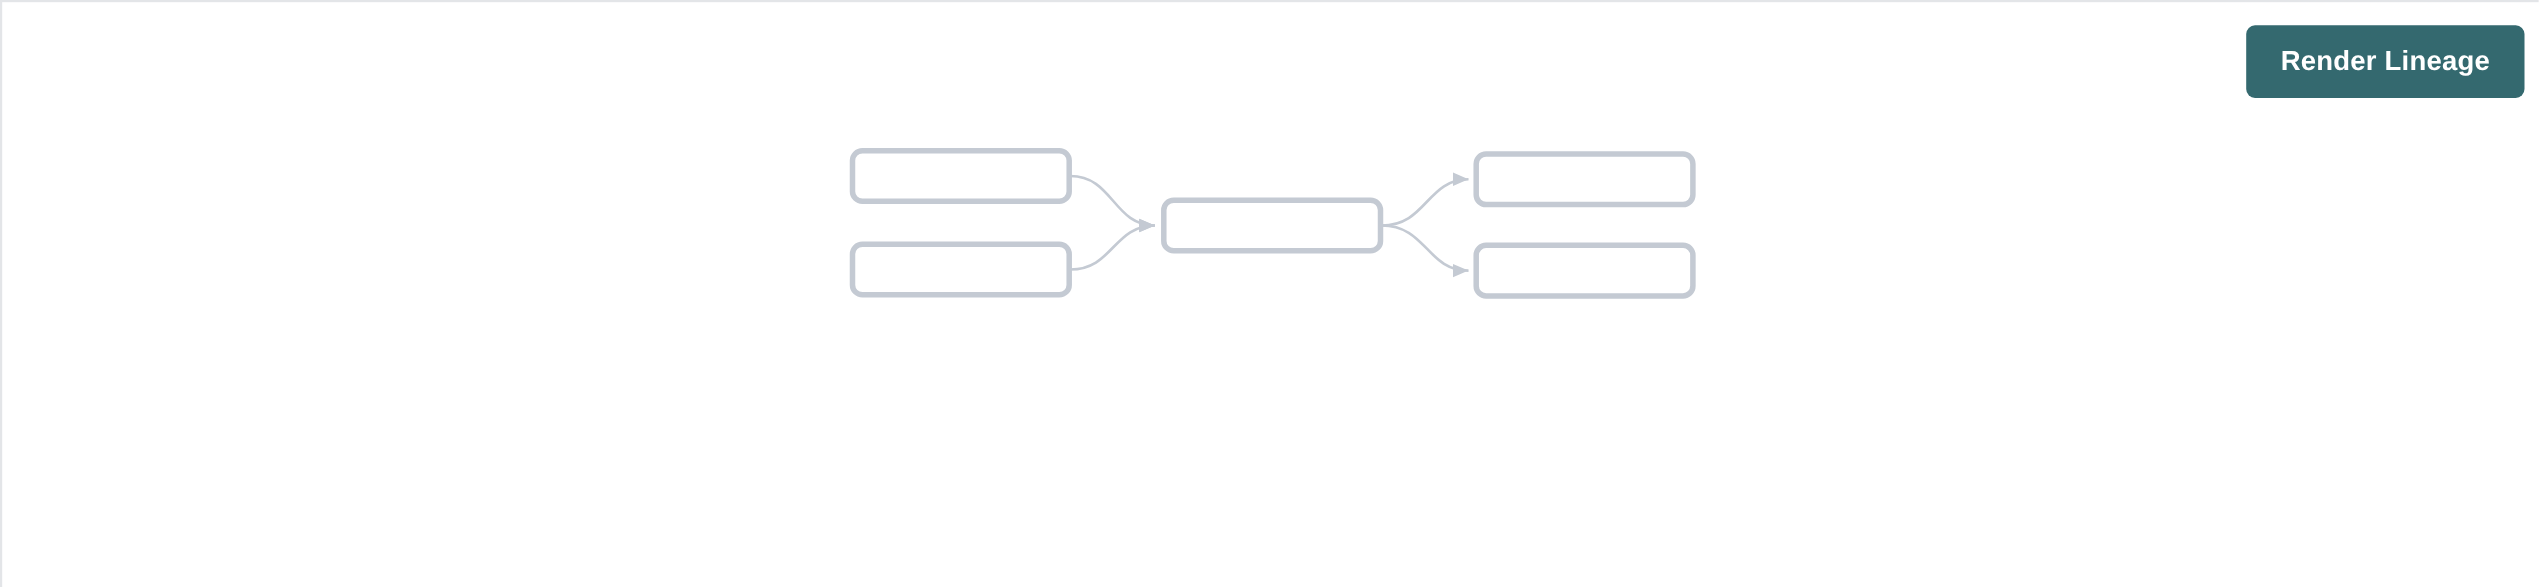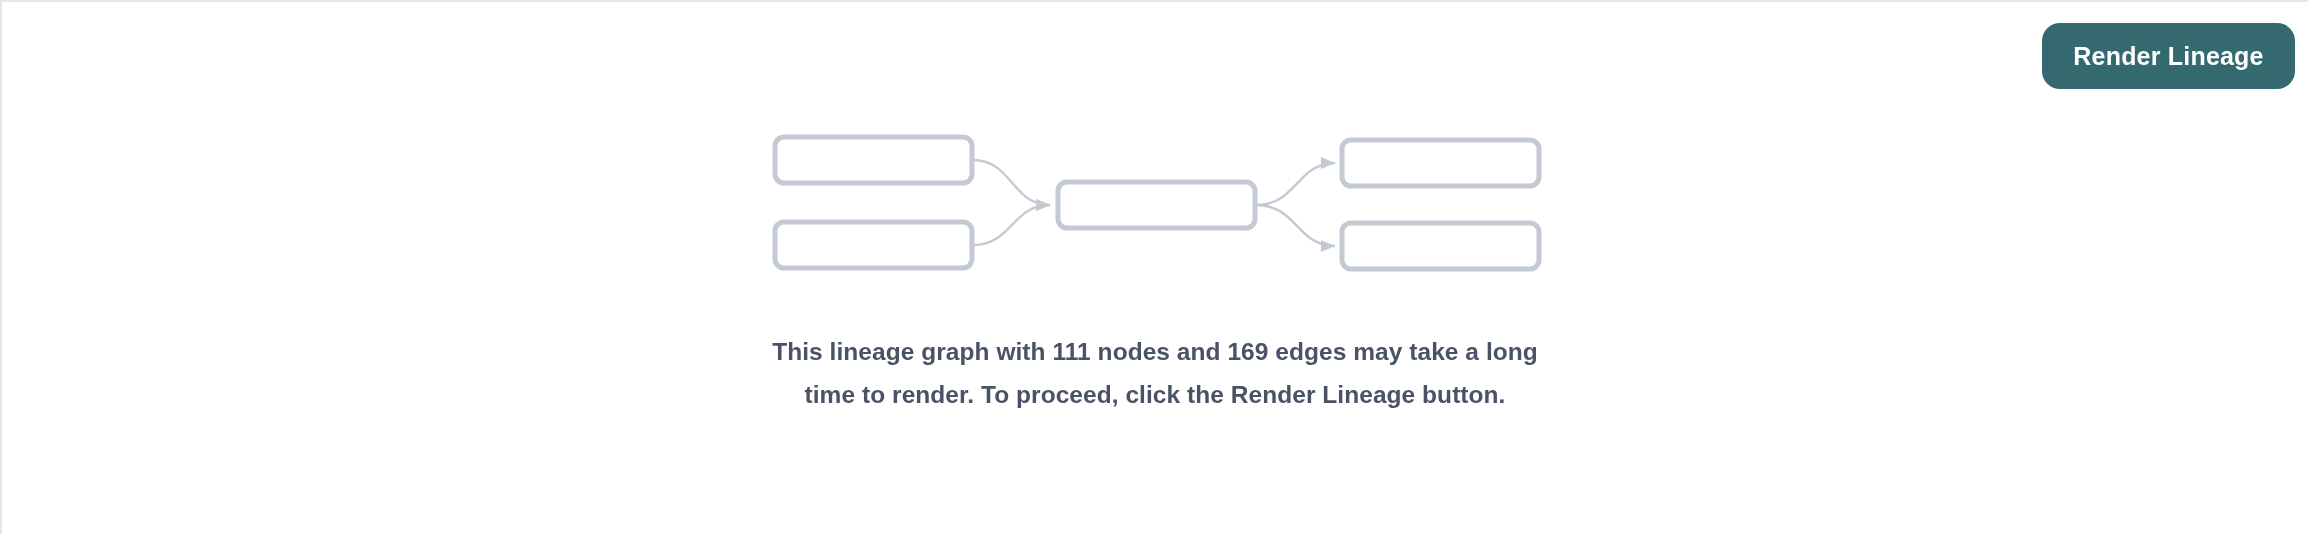--- a/index.html
+++ b/index.html
@@ -26,21 +26,21 @@
   
   .render-btn {
     position: absolute;
     left: 2040px;
     top: 21px;
     width: 253px;
     height: 66px;
     background: #34696f;
     color: #ffffff;
     border: none;
-    border-radius: 18px;
+    border-radius: 8px;
     font-family: "Liberation Sans", sans-serif;
     font-size: 25px;
     font-weight: bold;
     letter-spacing: 0.2px;
     cursor: pointer;
     display: flex;
     align-items: center;
     justify-content: center;
     padding: 0;
   }
@@ -108,15 +108,14 @@
       <path class="edge-path" marker-end="url(#arrow)" d="M1254,203 C1295,203 1295,244 1333,244"></path>
 
       <rect class="node-rect" x="773" y="135" width="197" height="46" rx="9" ry="9"></rect>
       <rect class="node-rect" x="773" y="220" width="197" height="46" rx="9" ry="9"></rect>
       <rect class="node-rect" x="1056" y="180" width="197" height="46" rx="9" ry="9"></rect>
       <rect class="node-rect" x="1340" y="138" width="197" height="46" rx="9" ry="9"></rect>
       <rect class="node-rect" x="1340" y="221" width="197" height="46" rx="9" ry="9"></rect>
     </svg>
   </div>
 
-  <div class="message">This lineage graph with 111 nodes and 169 edges may take a long time to render. To proceed, click the Render Lineage button.</div>
 
 </div>
 
 </body></html>

